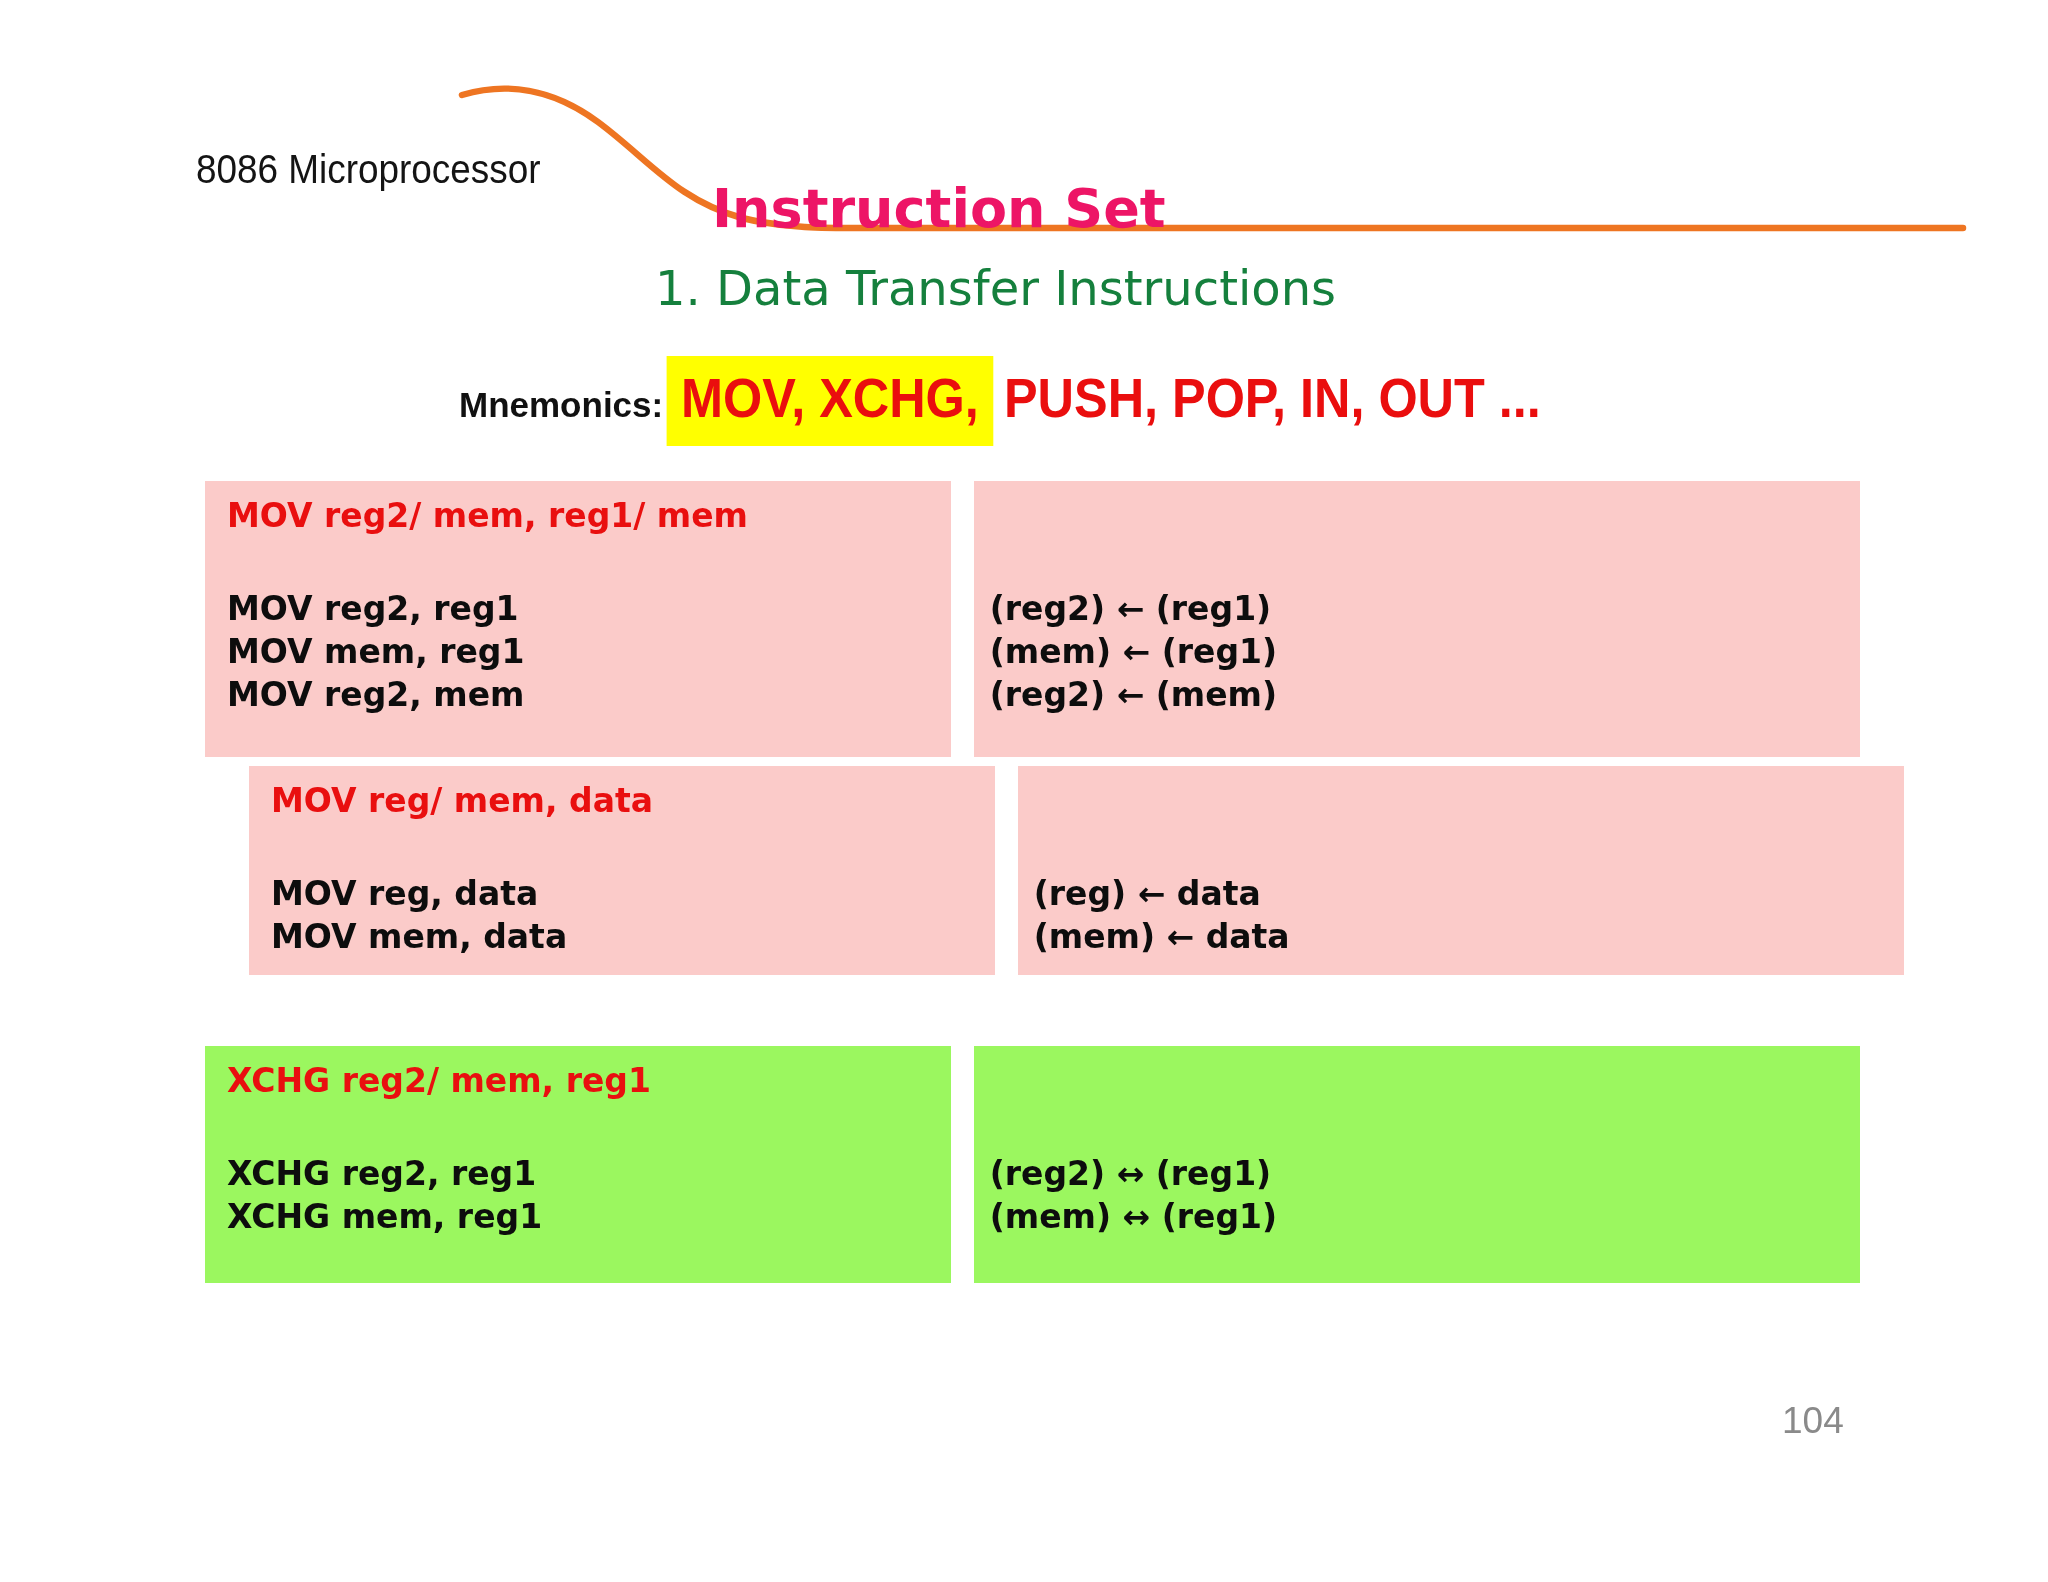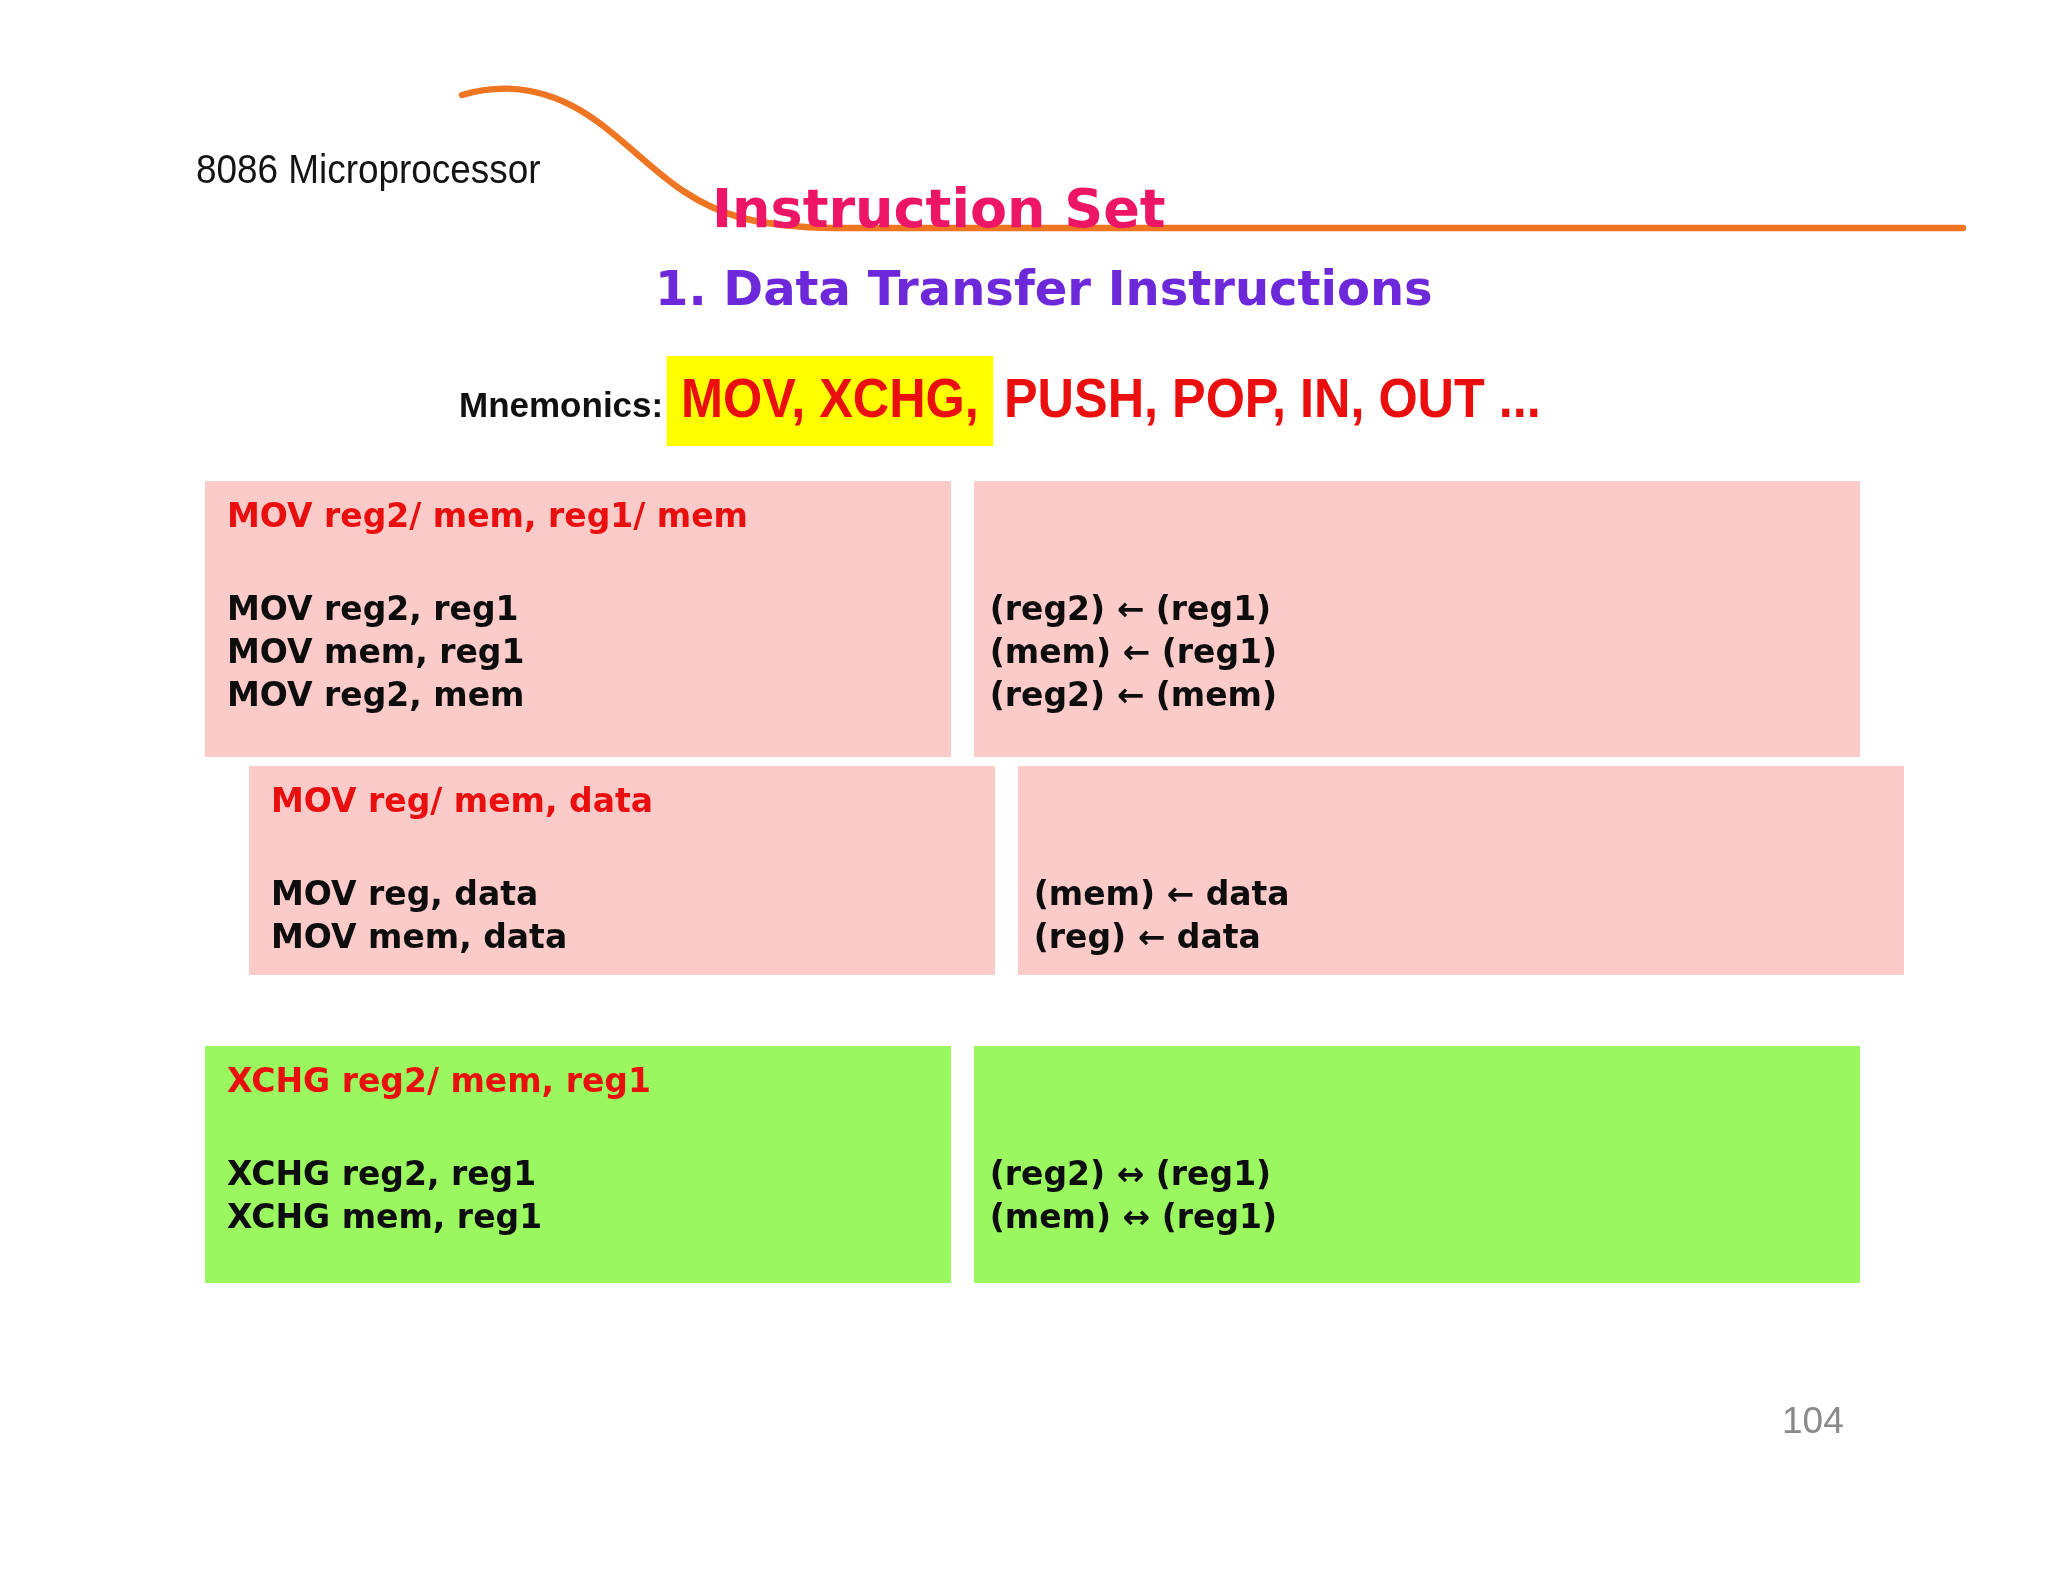--- a/index.html
+++ b/index.html
@@ -20,21 +20,21 @@
     white-space:nowrap;letter-spacing:0;
   }
   .slide-title{
     position:absolute;left:712px;top:134px;
     font-size:54px;font-weight:bold;color:#ED1566;
     white-space:nowrap;
     margin-top:43px;
   }
   .section-heading{
     position:absolute;left:655px;top:260px;
-    font-size:48px;font-weight:bold;color:#6d28d9;
+    font-size:48px;font-weight:normal;color:#15803d;
     white-space:nowrap;
   }
   
   .mnemonics{
     position:absolute;left:459px;top:356px;
     display:flex;align-items:baseline;white-space:pre;
   }
   .mn-label{
     font-family:"Liberation Sans",sans-serif;
     font-size:35px;font-weight:bold;color:#111111;
@@ -118,22 +118,22 @@
     </div>
   </div>
 
   <div class="trow row-b">
     <div class="cell cell-l pink">
       <div class="t-header">MOV reg/ mem, data</div>
       <div class="t-line">MOV reg, data</div>
       <div class="t-line">MOV mem, data</div>
     </div>
     <div class="cell cell-r pink">
+      <div class="t-line">(reg) ← data</div>
       <div class="t-line">(mem) ← data</div>
-      <div class="t-line">(reg) ← data</div>
     </div>
   </div>
 
   <div class="trow row-g">
     <div class="cell cell-l green">
       <div class="t-header">XCHG reg2/ mem, reg1</div>
       <div class="t-line">XCHG reg2, reg1</div>
       <div class="t-line">XCHG mem, reg1</div>
     </div>
     <div class="cell cell-r green">

